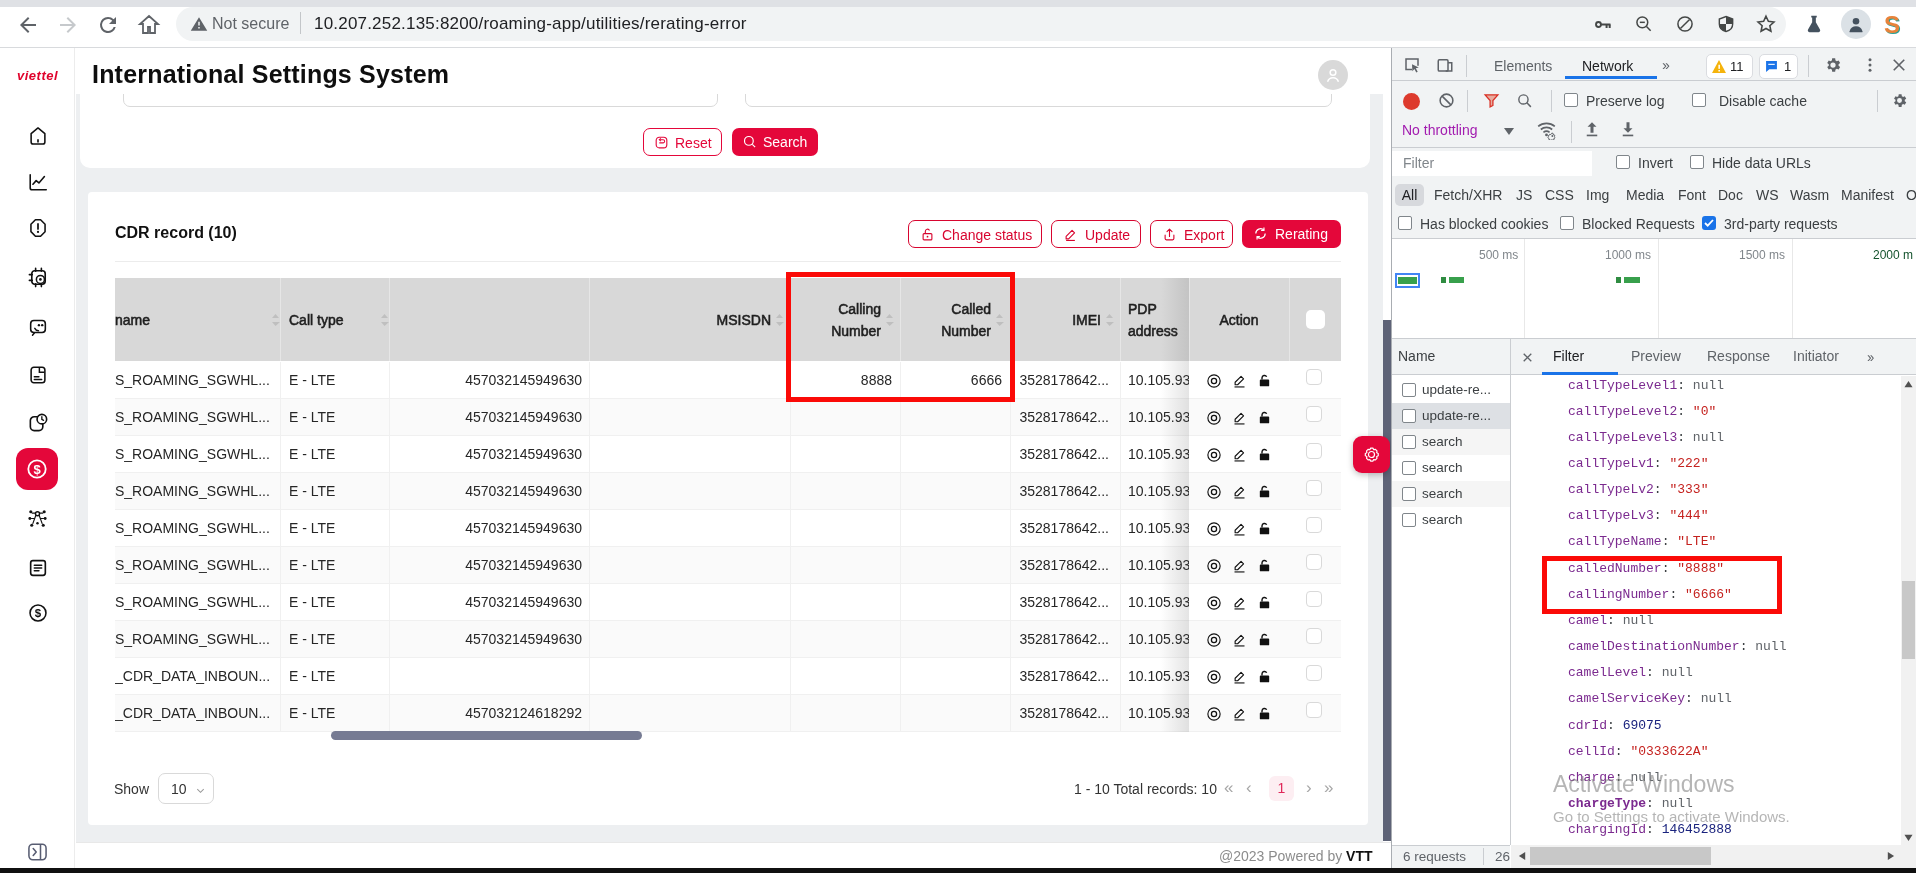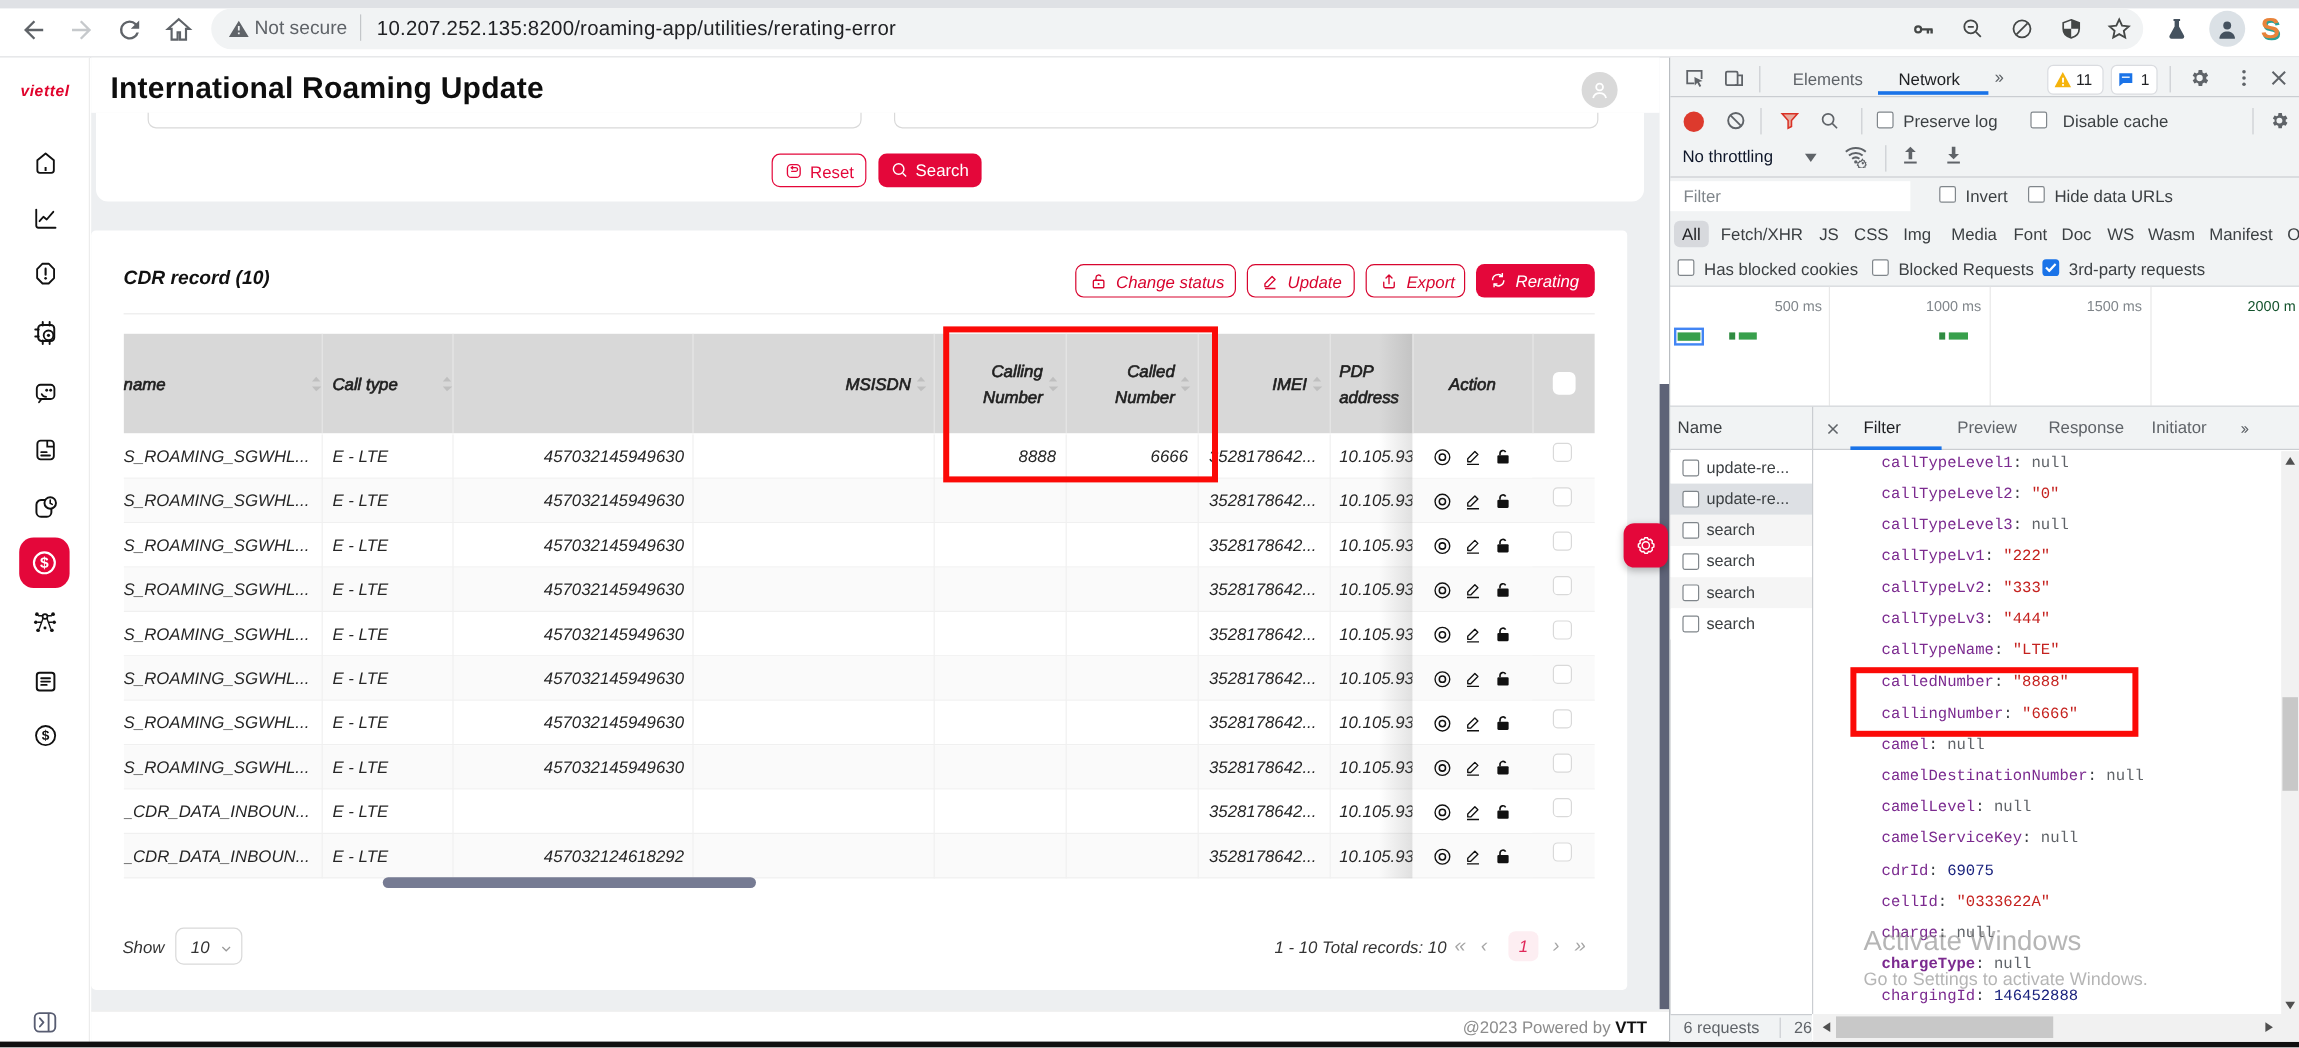--- a/index.html
+++ b/index.html
@@ -151,21 +151,21 @@
       <circle cx="12" cy="12" r="8.7" fill="none" stroke="#111" stroke-width="1.7"></circle>
       <text x="12" y="16.4" font-size="12.5" font-weight="bold" fill="#111" text-anchor="middle" font-family="Liberation Sans, sans-serif">$</text>
     </svg>
 <svg class="abs" style="left:27px;top:843px" width="21" height="18" viewBox="0 0 24 21">
       <rect x="2" y="1.5" width="20" height="18" rx="4.5" fill="none" stroke="#585d72" stroke-width="1.8"></rect>
       <line x1="15.5" y1="1.5" x2="15.5" y2="19.5" stroke="#585d72" stroke-width="1.8"></line>
       <path d="M7 6.5l3.5 4L7 14.5" fill="none" stroke="#585d72" stroke-width="1.8" stroke-linejoin="round" stroke-linecap="round"></path>
     </svg>
 
 <div class="abs" style="left:76px;top:48px;width:1307px;height:46px;background:#fff;"></div>
-<div class="abs" style="left:92px;top:60px;font-size:25px;font-weight:bold;color:#0e0e0e;letter-spacing:0.2px;">International Roaming Update</div>
+<div class="abs" style="left:92px;top:60px;font-size:25px;font-weight:bold;color:#0e0e0e;letter-spacing:0.2px;">International Settings System</div>
 <div class="abs" style="left:1318px;top:60px;width:30px;height:30px;border-radius:50%;background:#d9d9d9;"></div>
 <svg class="abs" style="left:1323px;top:65px" width="20" height="20" viewBox="0 0 24 24">
       <circle cx="12" cy="9" r="3.4" fill="none" stroke="#fff" stroke-width="1.8"></circle>
       <path d="M5.5 20a6.8 6.8 0 0 1 13 0" fill="none" stroke="#fff" stroke-width="1.8"></path>
     </svg>
 
 <div class="abs" style="left:80px;top:94px;width:1290px;height:74px;background:#fff;border-radius:0 0 10px 10px;overflow:hidden;">
   <div class="abs" style="left:43px;top:-20px;width:595px;height:33px;border:1px solid #d9d9d9;border-radius:7px;"></div>
   <div class="abs" style="left:665px;top:-20px;width:587px;height:33px;border:1px solid #d9d9d9;border-radius:7px;"></div>
   <div class="abs" style="left:563px;top:34px;width:79px;height:28px;border:1px solid #e4073a;border-radius:7px;background:#fff;">
@@ -178,21 +178,21 @@
   </div>
   <div class="abs" style="left:652px;top:34px;width:86px;height:28px;border-radius:7px;background:#e4073a;">
     <svg class="abs" style="left:10px;top:6px" width="15" height="15" viewBox="0 0 24 24">
           <circle cx="11" cy="11" r="7" fill="none" stroke="#fff" stroke-width="1.9"></circle>
           <line x1="16.5" y1="16.5" x2="21" y2="21" stroke="#fff" stroke-width="1.9"></line>
         </svg>
     <div class="abs" style="left:31px;top:6px;font-size:14px;color:#fff;">Search</div>
   </div>
 </div>
 
-<div class="abs" style="left:76px;top:192px;width:1280px;height:633px;background:#fff;border-radius:4px;font-style:italic;">
+<div class="abs" style="left:88px;top:192px;width:1280px;height:633px;background:#fff;border-radius:4px;">
   <div class="abs" style="left:27px;top:32px;font-size:16px;font-weight:bold;color:#111;">CDR record (10)</div>
 
   <div class="abs" style="left:820px;top:28px;width:134px;height:28px;border:1px solid #d8052f;border-radius:7px;">
     <svg class="abs" style="left:11px;top:6px" width="15" height="15" viewBox="0 0 24 24">
           <rect x="5" y="10.5" width="14" height="10" rx="1.5" fill="none" stroke="#d8052f" stroke-width="1.8"></rect>
           <path d="M8.5 10.5V7a3.5 3.5 0 0 1 6.7-1.4" fill="none" stroke="#d8052f" stroke-width="1.8"></path>
           <circle cx="12" cy="15.5" r="1.4" fill="#d8052f"></circle>
         </svg>
     <div class="abs" style="left:33px;top:6px;font-size:14px;color:#d8052f;">Change status</div>
   </div>
@@ -649,21 +649,21 @@
       <line x1="15.3" y1="15.3" x2="21" y2="21" stroke="#5f6368" stroke-width="2"></line>
     </svg>
 <span class="dtcb abs" style="left:1564px;top:93px;"></span>
 <div class="abs" style="left:1586px;top:93px;font-size:14px;color:#3c4043;">Preserve log</div>
 <span class="dtcb abs" style="left:1692px;top:93px;"></span>
 <div class="abs" style="left:1719px;top:93px;font-size:14px;color:#3c4043;">Disable cache</div>
 <div class="abs" style="left:1877px;top:90px;width:1px;height:22px;background:#cacdd1;"></div>
 <svg class="abs" style="left:1891px;top:92px" width="17" height="17" viewBox="0 0 24 24">
       <path d="M19.4 13a7.5 7.5 0 0 0 0-2l2.1-1.6-2-3.5-2.5 1a7.5 7.5 0 0 0-1.7-1L14.9 3h-4l-.4 2.9a7.5 7.5 0 0 0-1.7 1l-2.5-1-2 3.5L6.4 11a7.5 7.5 0 0 0 0 2l-2.1 1.6 2 3.5 2.5-1a7.5 7.5 0 0 0 1.7 1l.4 2.9h4l.4-2.9a7.5 7.5 0 0 0 1.7-1l2.5 1 2-3.5L19.4 13zM12 15.5a3.5 3.5 0 1 1 0-7 3.5 3.5 0 0 1 0 7z" fill="#5f6368"></path>
     </svg>
-<div class="abs" style="left:1402px;top:122px;font-size:14px;color:#0f172a;">No throttling</div>
+<div class="abs" style="left:1402px;top:122px;font-size:14px;color:#a21caf;">No throttling</div>
 <svg class="abs" style="left:1504px;top:128px" width="10" height="7" viewBox="0 0 10 7">
       <path d="M0 0h10L5 7z" fill="#5f6368"></path>
     </svg>
 <svg class="abs" style="left:1536px;top:119px" width="21" height="21" viewBox="0 0 24 24">
       <path d="M2.5 8.5a14.5 14.5 0 0 1 19 0" fill="none" stroke="#5f6368" stroke-width="1.9"></path>
       <path d="M5.5 12a10 10 0 0 1 13 0" fill="none" stroke="#5f6368" stroke-width="1.9"></path>
       <path d="M8.5 15.2a5.8 5.8 0 0 1 7 0" fill="none" stroke="#5f6368" stroke-width="1.9"></path>
       <circle cx="12" cy="18.2" r="1.6" fill="#5f6368"></circle>
       <path d="M18.5 15.8l.4 1.2 1.3.1.1 1.3 1.2.4-.4 1.2.7 1-1 .8.1 1.3-1.3.1-.6 1.1-1.2-.5-1.1.6-.8-1-1.3-.1v-1.3l-1.1-.7.7-1.1-.3-1.2 1.2-.3.5-1.2 1.3.3.6-1z" fill="#f1f3f4" stroke="#5f6368" stroke-width="1.1"></path>
       <circle cx="18.7" cy="19.5" r="1.1" fill="#5f6368"></circle>

